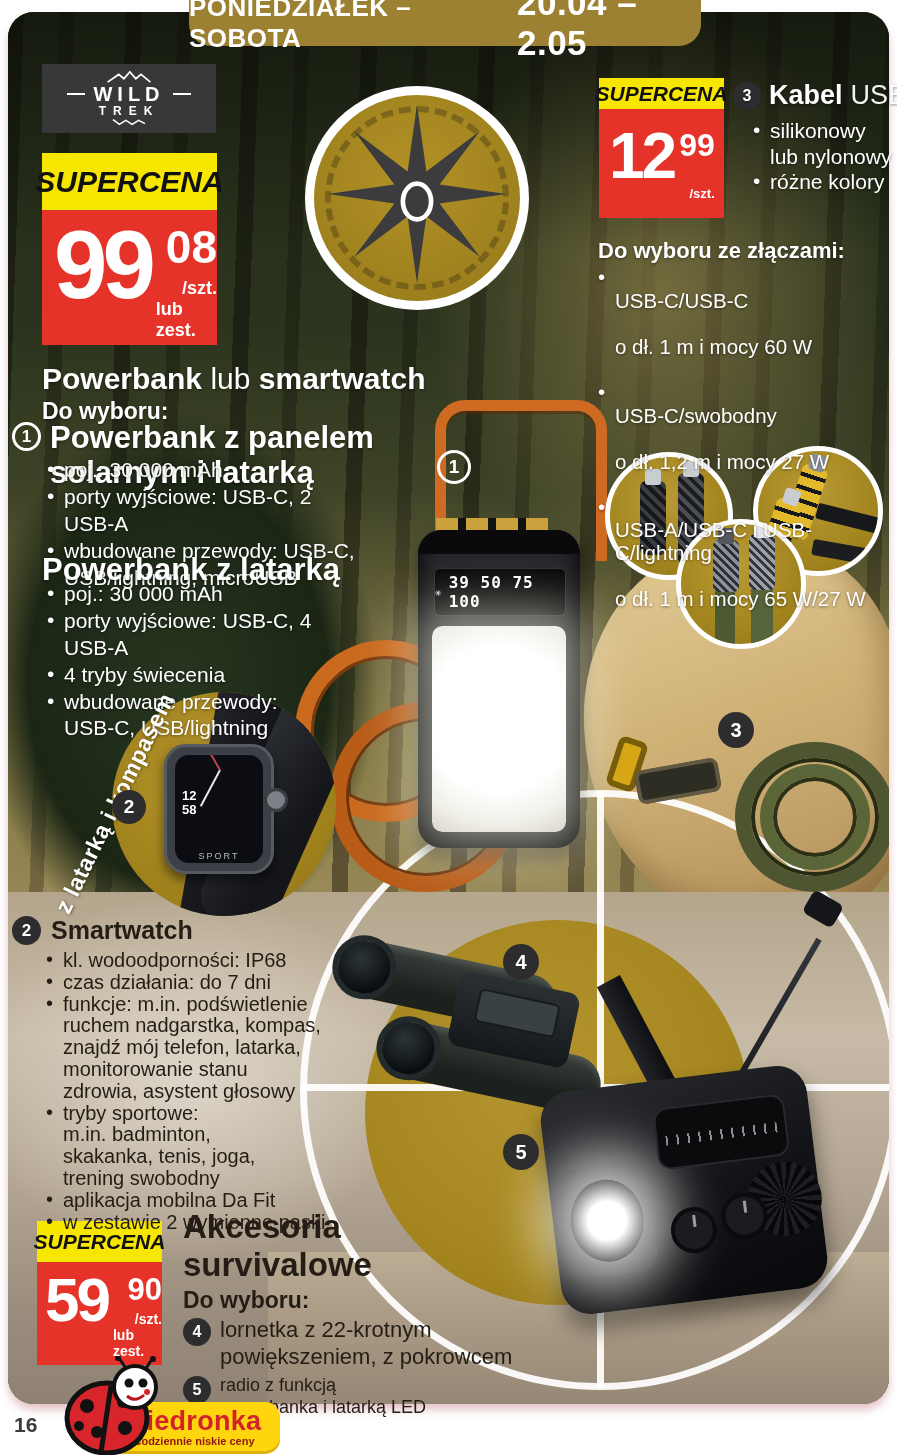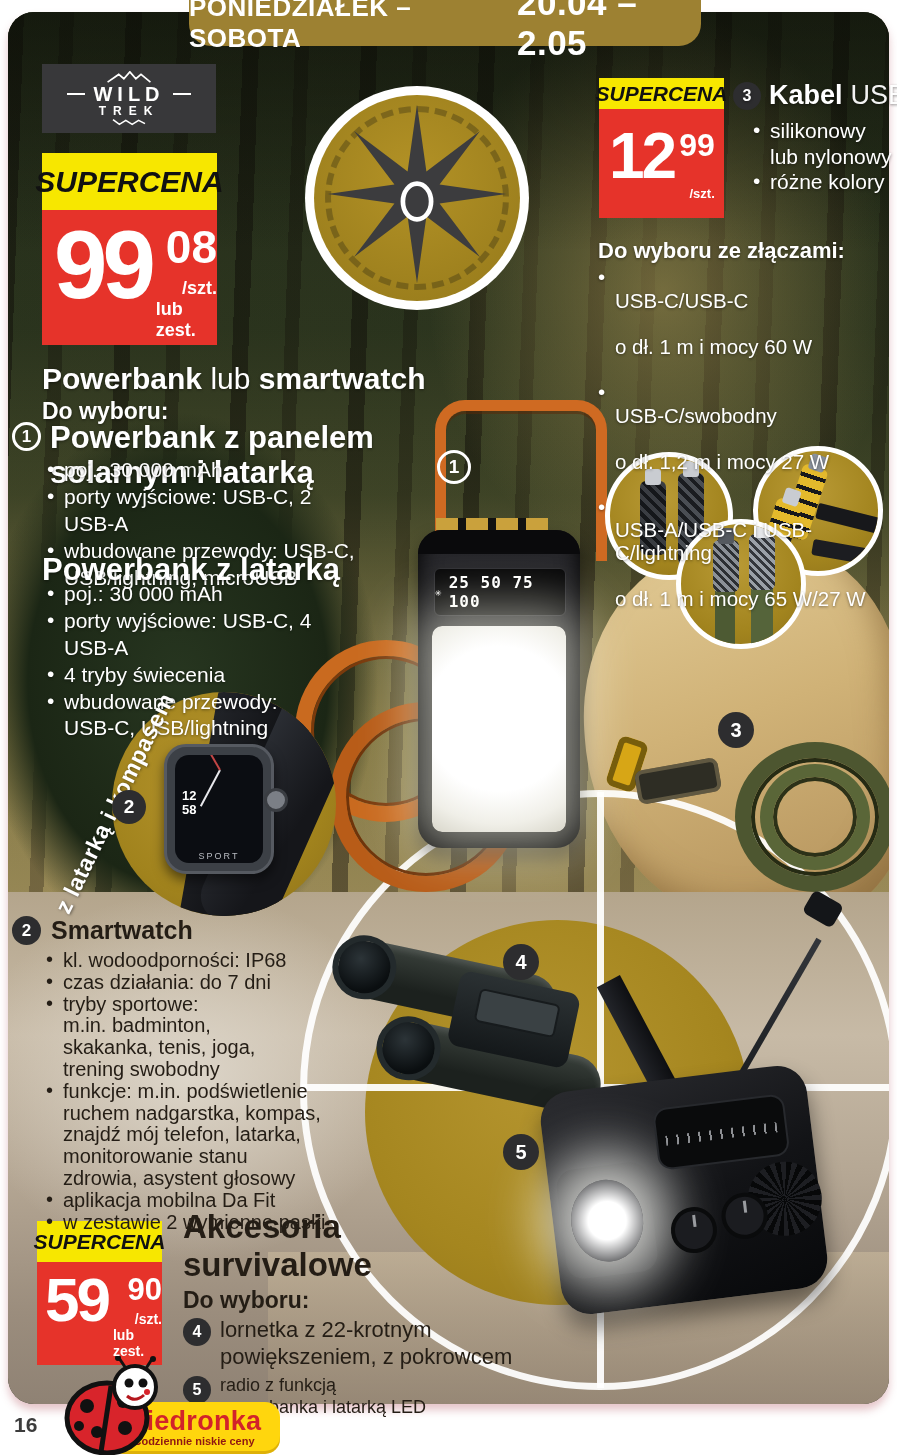--- a/index.html
+++ b/index.html
@@ -161,21 +161,21 @@
     <div class="ret-h"></div>
 
     <div class="pb-coil" style="left:287px;top:628px;width:150px;height:150px;border:16px solid #c96a1f;box-shadow:inset 0 0 0 3px #7a3a0c;"></div>
     <div class="pb-coil" style="left:322px;top:690px;width:160px;height:158px;border:16px solid #b85c18;box-shadow:inset 0 0 0 3px #6e340a;"></div>
     <div class="pb-handle"></div>
     <div class="pb-body">
       <div class="pb-top"></div>
       <div class="pb-gold"></div>
       <div class="pb-display">
         <span style="font-size:11px;">✳</span>
-        <span>25 50 75 100</span>
+        <span>39 50 75 100</span>
       </div>
       <div class="pb-light"></div>
     </div>
 
     <div class="watch-circ">
       <div class="w-strap"></div>
       <div class="w-strap2"></div>
       <div class="w-face">
         <div class="w-dial">
           <div class="w-hand" style="transform:rotate(28deg);"></div>
@@ -360,29 +360,29 @@
 USB-C, USB/lightning</li>
   </ul>
 
   <div class="abs" style="left:12px;top:916px;display:flex;gap:10px;align-items:center;z-index:22;">
     <span class="nb nb-fill" style="width:29px;height:29px;font-size:17px;">2</span>
     <span class="txt-dark" style="font-size:25px;font-weight:800;">Smartwatch</span>
   </div>
   <ul class="blist txt-dark abs" style="left:46px;top:950px;width:300px;font-size:20px;line-height:1.09;z-index:22;">
     <li>kl. wodoodporności: IP68</li>
     <li>czas działania: do 7 dni</li>
-    <li>tryby sportowe:
-m.in. badminton,
-skakanka, tenis, joga,
-trening swobodny</li>
     <li>funkcje: m.in. podświetlenie
 ruchem nadgarstka, kompas,
 znajdź mój telefon, latarka,
 monitorowanie stanu
 zdrowia, asystent głosowy</li>
+    <li>tryby sportowe:
+m.in. badminton,
+skakanka, tenis, joga,
+trening swobodny</li>
     <li>aplikacja mobilna Da Fit</li>
     <li>w zestawie 2 wymienne paski</li>
   </ul>
   <div class="rot-caption">z latarką i kompasem</div>
 
   <div class="nb nb-ring abs" style="left:437px;top:450px;width:34px;height:34px;font-size:19px;z-index:26;">1</div>
   <div class="nb nb-fill abs" style="left:112px;top:790px;width:34px;height:34px;font-size:19px;z-index:26;">2</div>
   <div class="nb nb-fill abs" style="left:718px;top:712px;width:36px;height:36px;font-size:20px;z-index:26;">3</div>
   <div class="nb nb-fill abs" style="left:503px;top:944px;width:36px;height:36px;font-size:20px;z-index:26;">4</div>
   <div class="nb nb-fill abs" style="left:503px;top:1134px;width:36px;height:36px;font-size:20px;z-index:26;">5</div>

